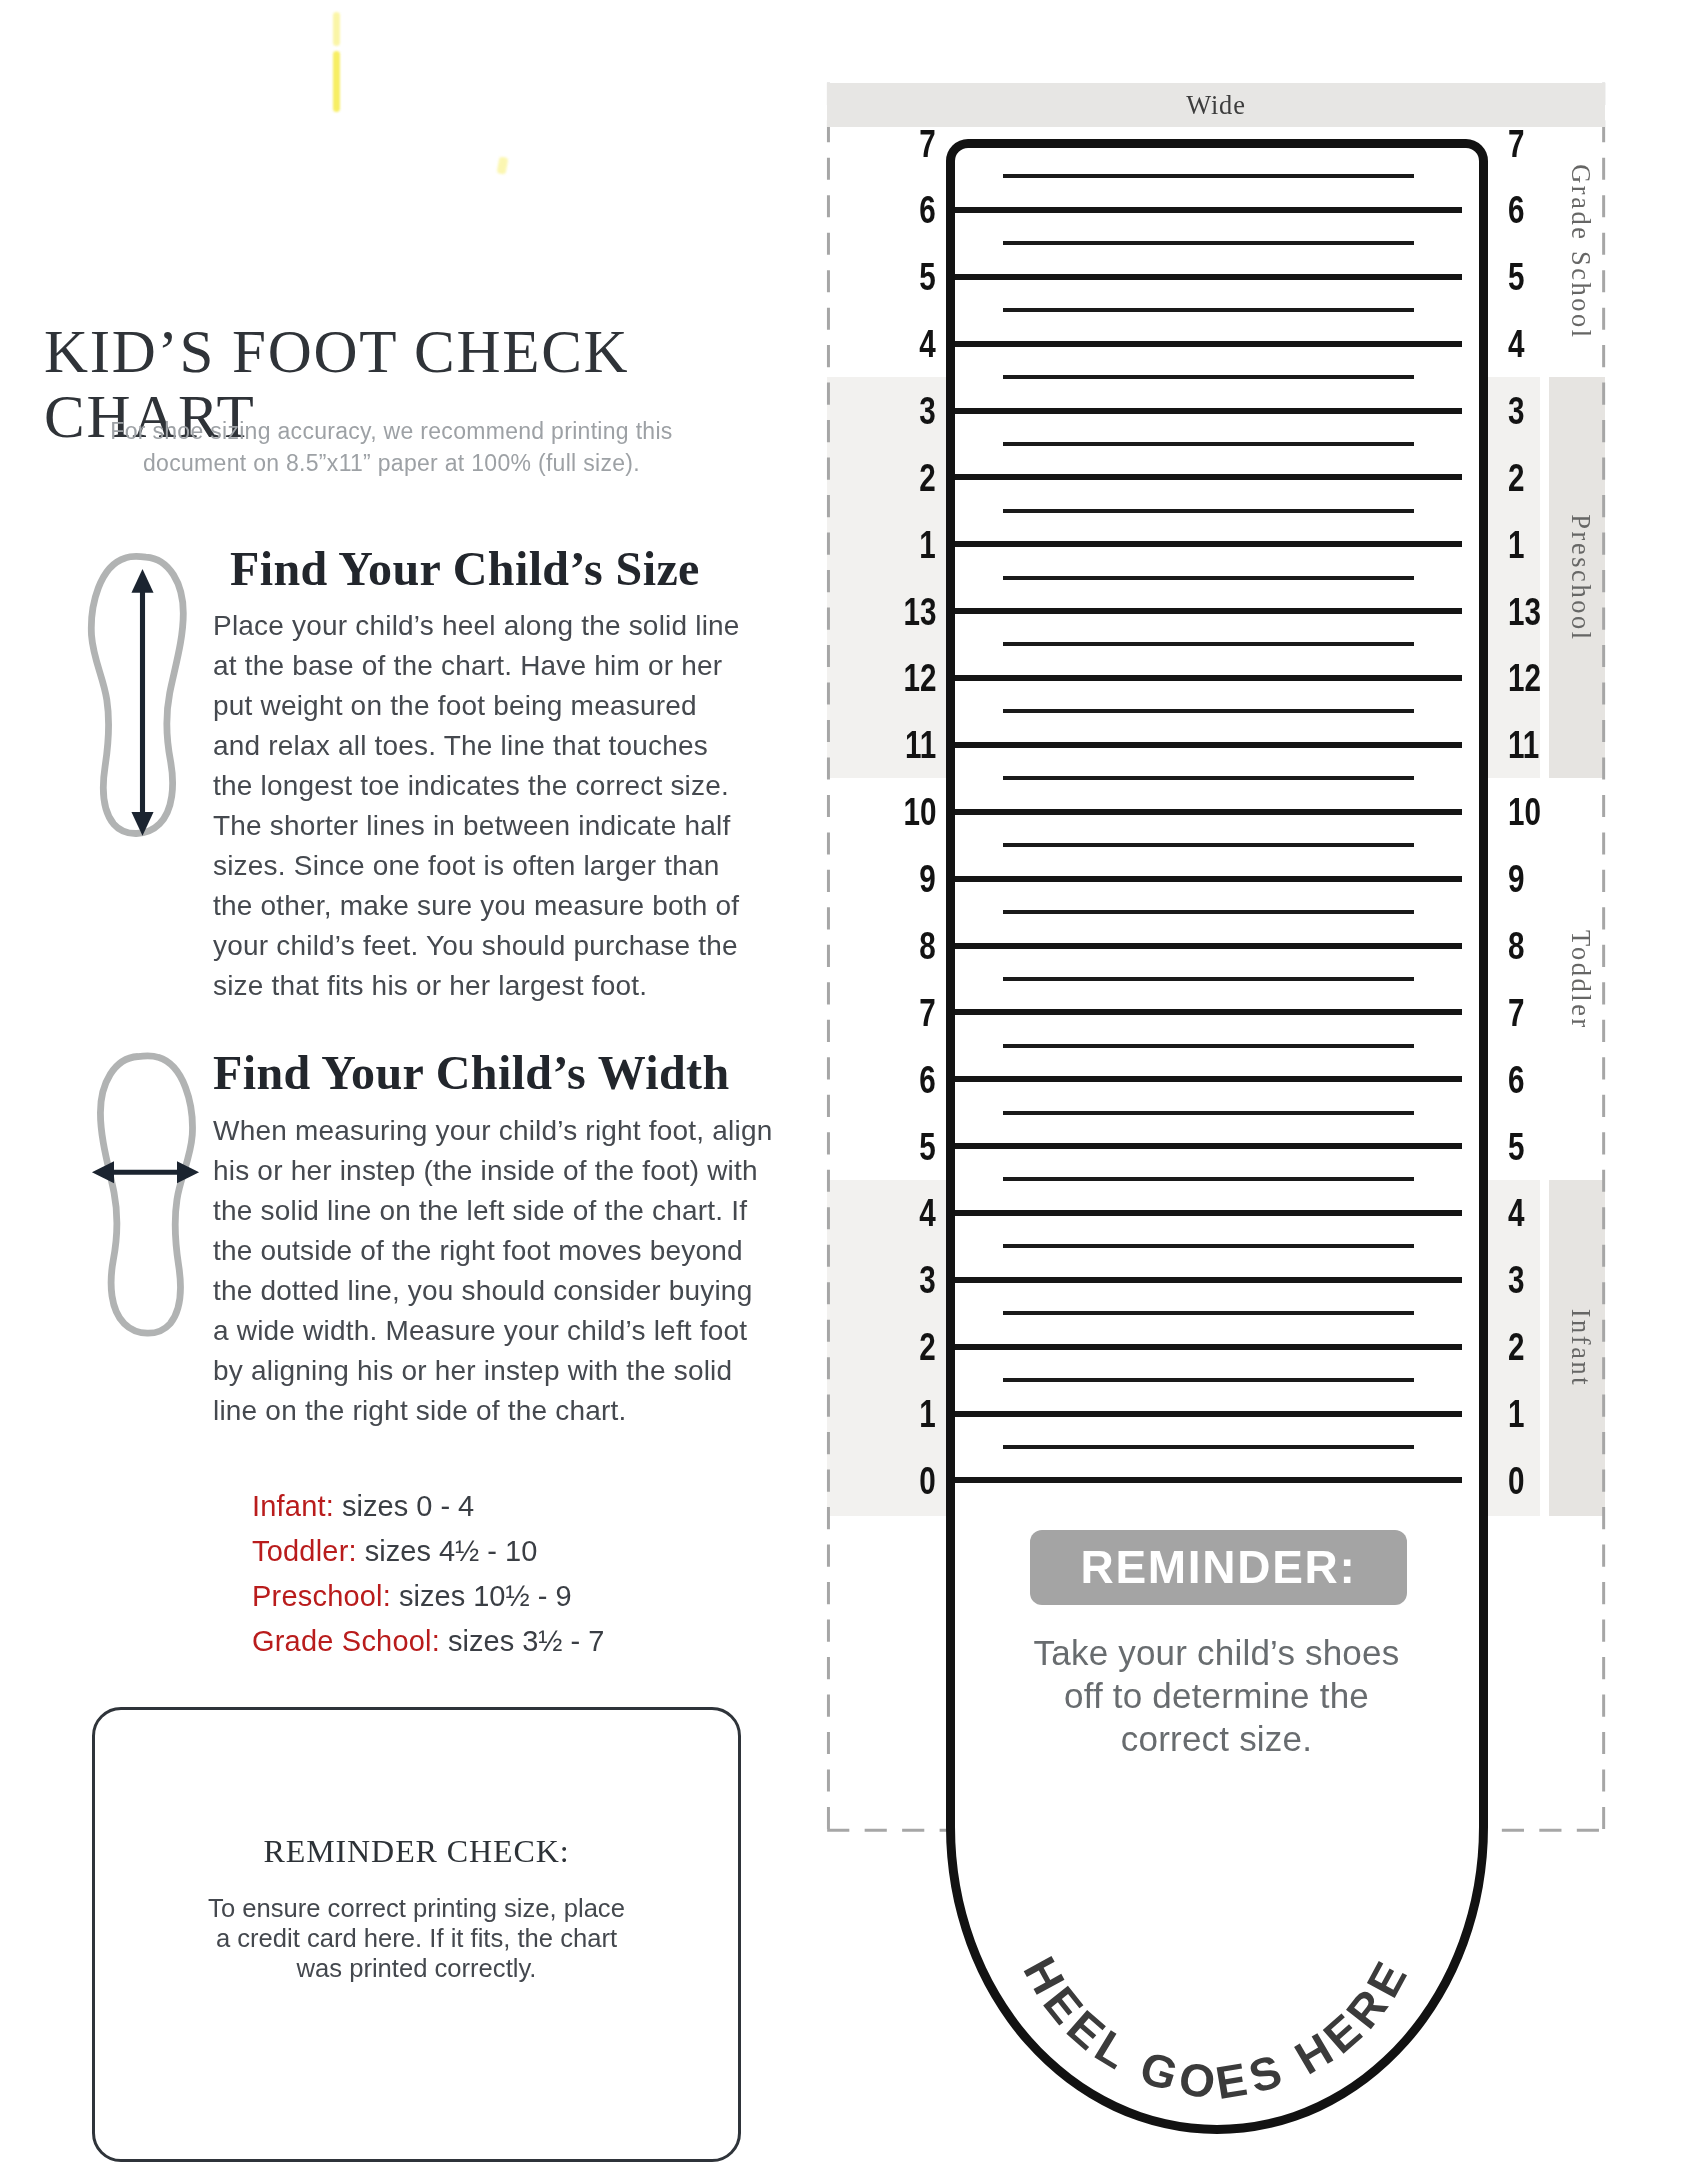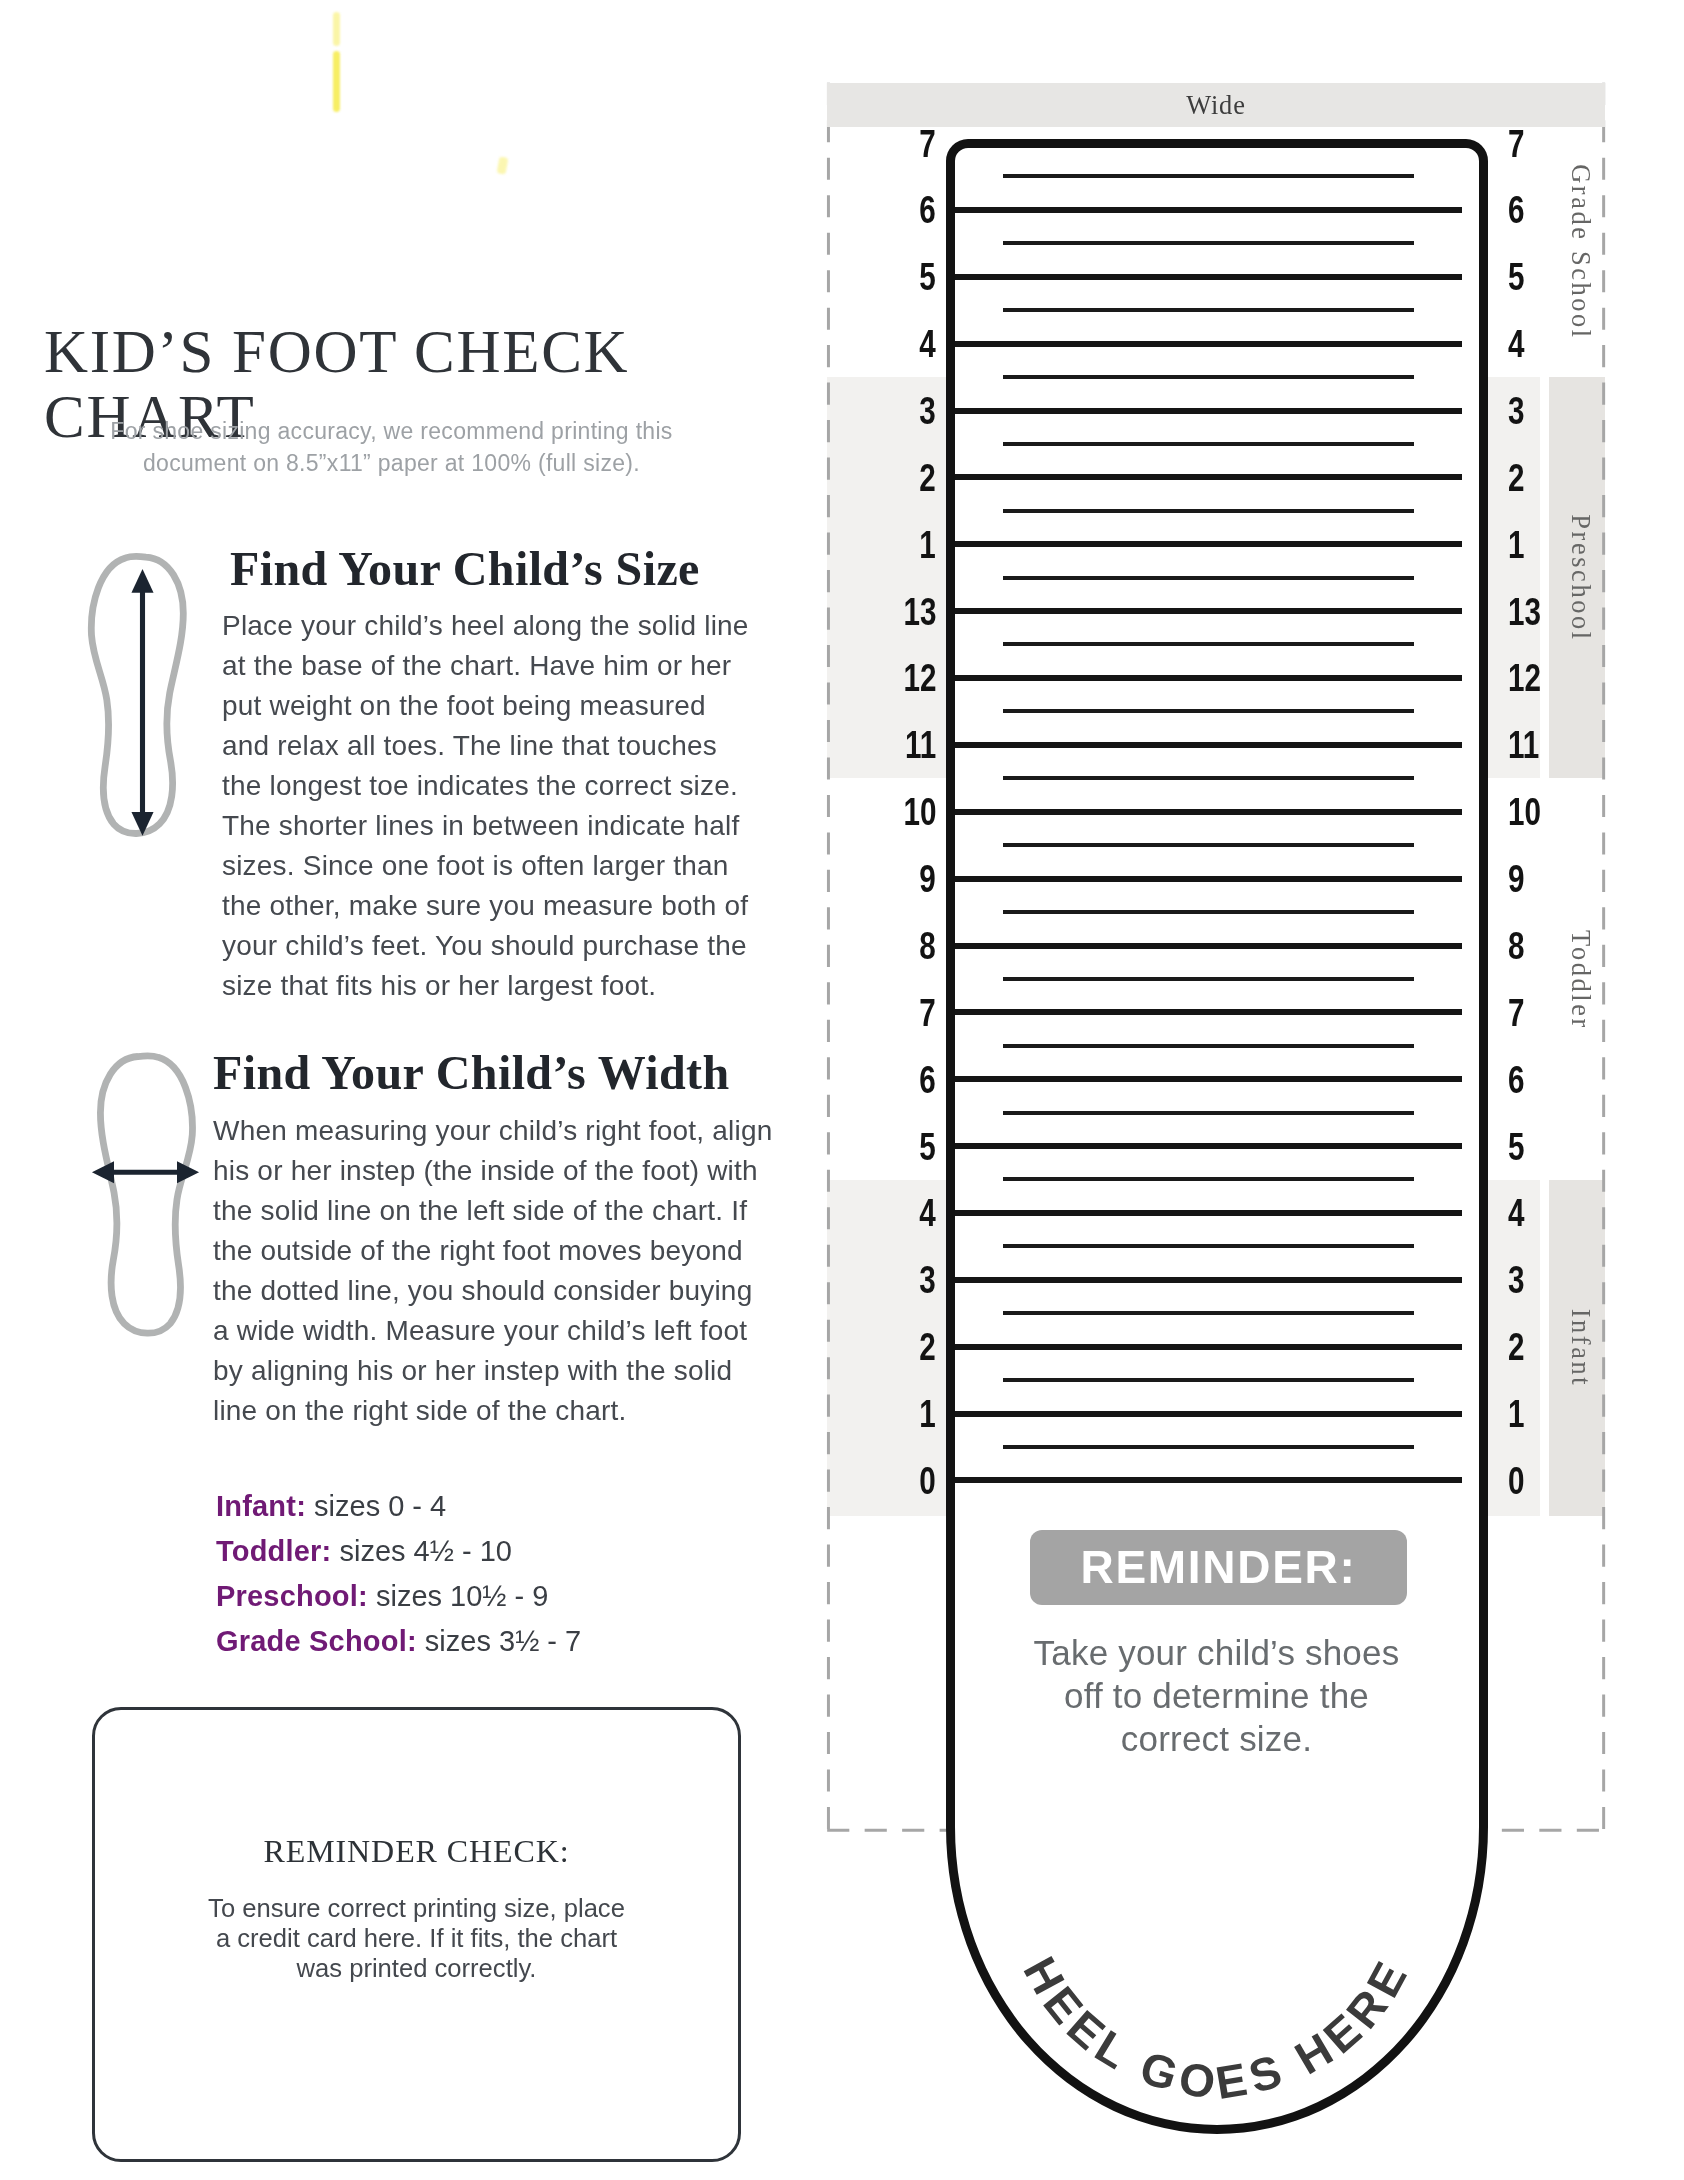--- a/index.html
+++ b/index.html
@@ -9,27 +9,27 @@
 
   
   #doc-title{left:44px;top:319px;width:784px;font-family:"Liberation Serif",serif;
     font-size:61px;line-height:65px;letter-spacing:1.7px;color:#2f3338;font-weight:400;}
   #doc-subtitle{left:51px;top:416px;width:681px;text-align:center;font-size:23px;line-height:31.5px;
     color:#9da1a5;white-space:pre-line;letter-spacing:0.3px;}
   .section-heading{font-family:"Liberation Serif",serif;font-size:48px;line-height:53px;
     color:#22262c;font-weight:600;letter-spacing:0.4px;}
   .section-body{font-size:28px;line-height:40px;color:#45494f;white-space:pre-line;letter-spacing:0.2px;}
   #find-size-heading{left:213px;top:542px;width:596px;margin-left:17px;}
-  #find-size-body{left:222px;top:606px;width:613px;}
+  #find-size-body{left:213px;top:606px;width:613px;}
   #find-width-heading{left:213px;top:1046px;width:596px;}
   #find-width-body{left:213px;top:1111px;width:635px;}
 
   #size-ranges{left:216px;top:1484px;width:545px;}
   .size-range-row{font-size:29px;line-height:45px;color:#3a3e44;}
-  .size-range-row b{color:#701a75;font-weight:700;letter-spacing:0.2px;}
+  .size-range-row b{color:#b91c1c;font-weight:400;letter-spacing:0.2px;margin-left:36px;}
 
   #accuracy-box{left:92px;top:1707px;width:649px;height:455px;border:3.4px solid #2f343a;
     border-radius:29px;box-sizing:border-box;background:#fff;}
   #accuracy-heading{left:92px;top:1833px;width:649px;text-align:center;
     font-family:"Liberation Serif",serif;font-size:32px;color:#2d3237;letter-spacing:0.9px;}
   #accuracy-body{left:92px;top:1893px;width:649px;text-align:center;font-size:25.6px;line-height:30px;
     color:#44484e;white-space:pre-line;}
 
   
   .hl{background:#f6ea3e;border-radius:3.4px;filter:blur(0.9px);}

